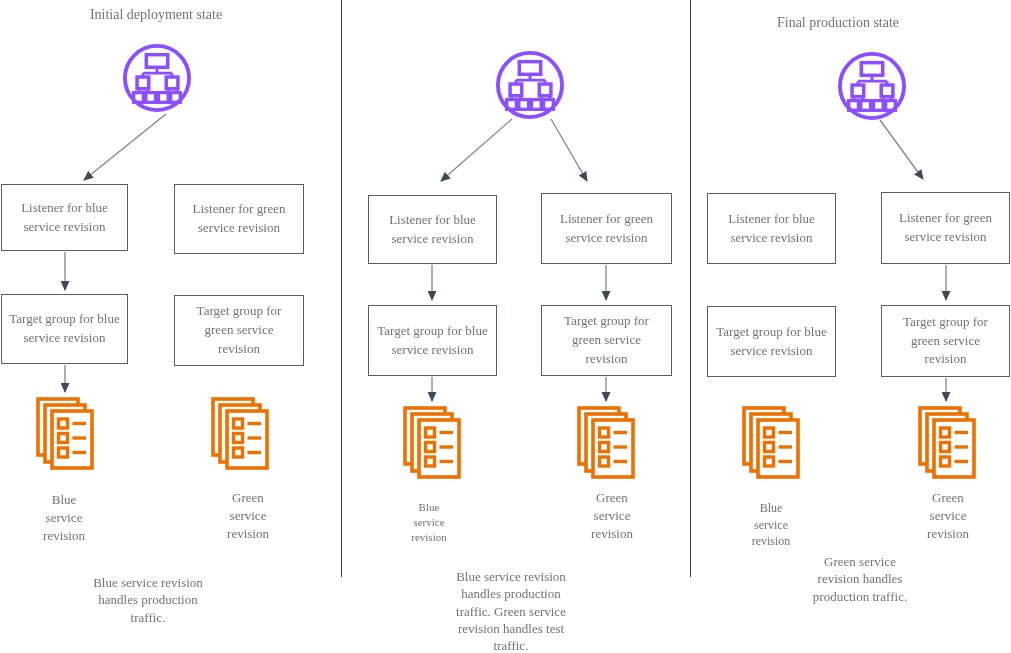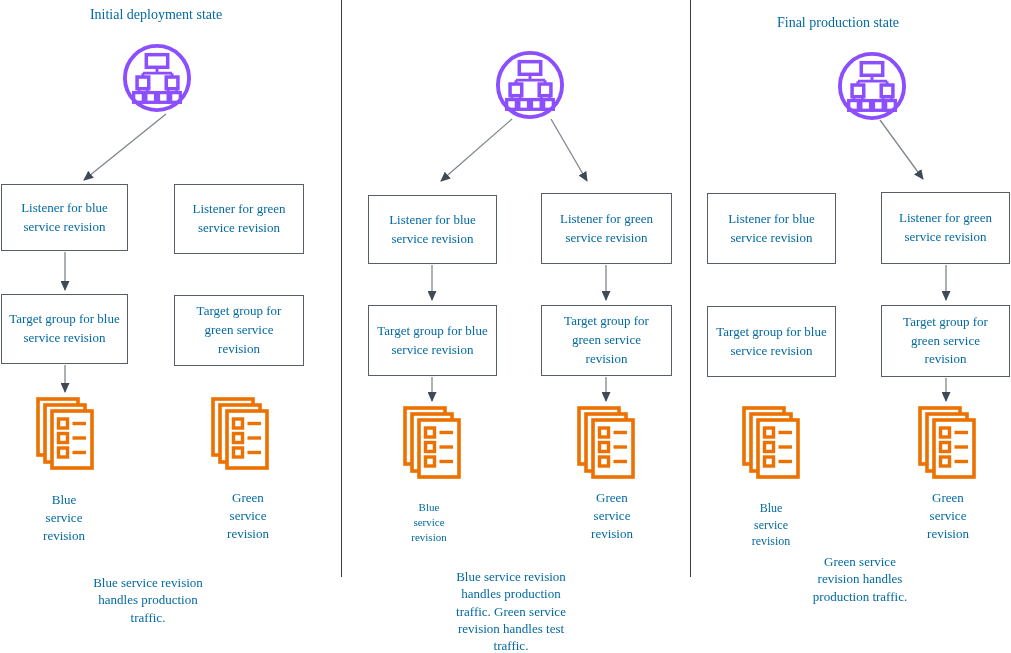--- a/index.html
+++ b/index.html
@@ -1,18 +1,18 @@
 <!DOCTYPE html>
 <html><head>
 <meta charset="utf-8">
 <style>
   html,body{margin:0;padding:0;background:#fff;}
   .stage{
     position:relative;width:1011px;height:653px;background:#fff;
-    font-family:"Liberation Serif", serif;color:#0369a1;overflow:hidden;
+    font-family:"Liberation Serif", serif;color:#737373;overflow:hidden;
   }
   .divider{position:absolute;top:0;width:1px;height:577px;background:#3d3d3d;}
   .ptitle{position:absolute;text-align:center;white-space:pre-line;}
   .t-lg{font-size:14px;}
   .t-sm{font-size:12.5px;}
   .box{
     position:absolute;background:#fff;border:1.5px solid #565e66;
     box-sizing:border-box;display:flex;align-items:center;justify-content:center;
     text-align:center;font-size:13px;line-height:1.45;white-space:pre-line;padding:2px;
   }

